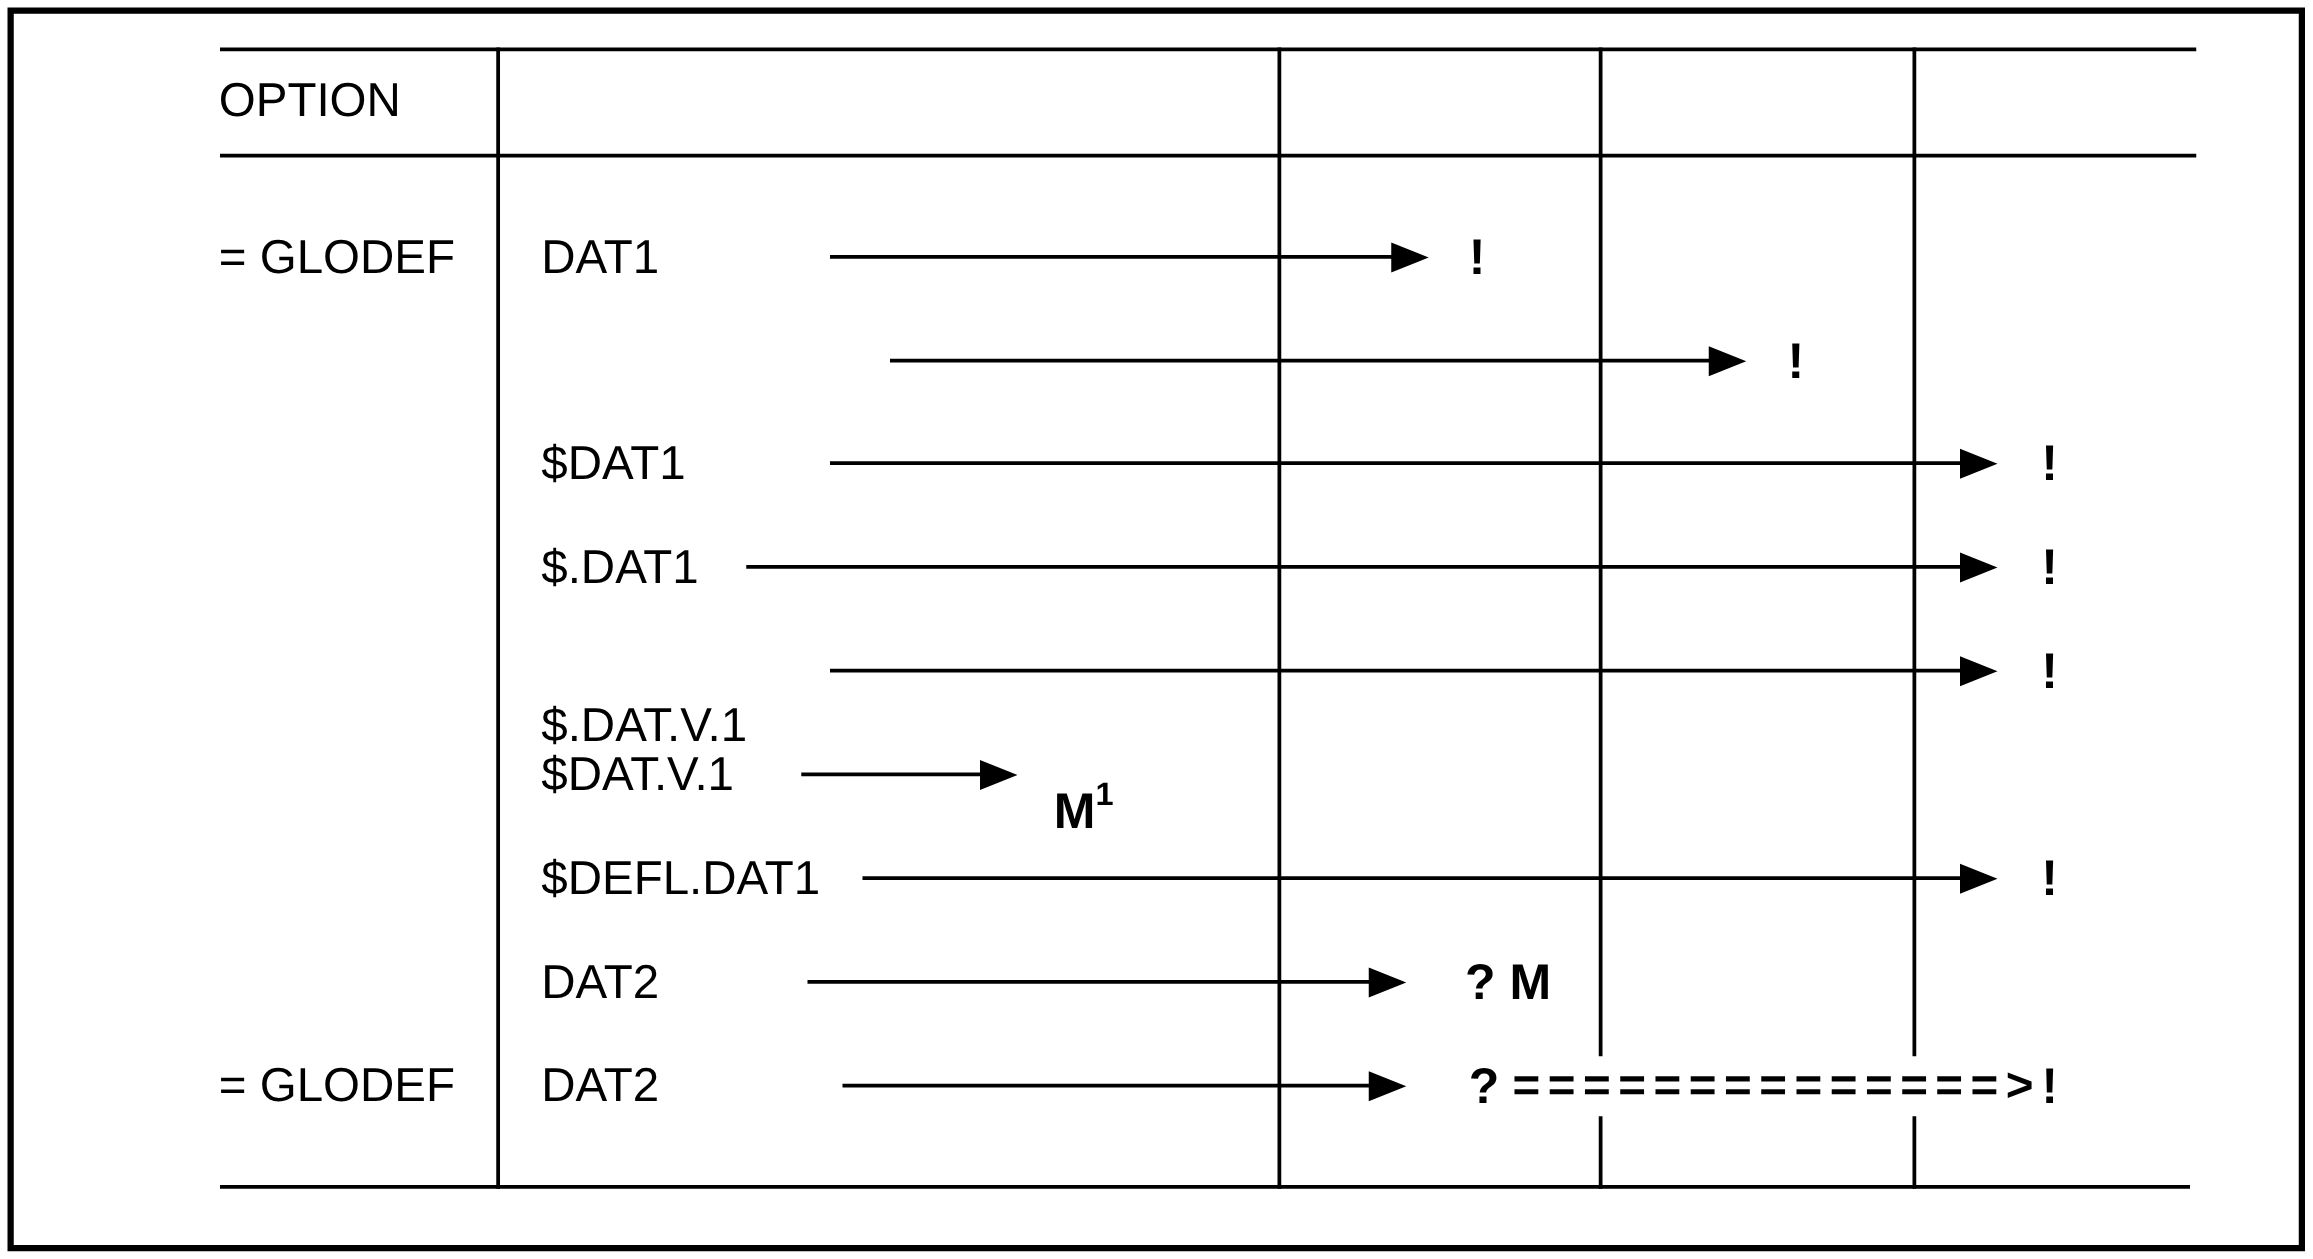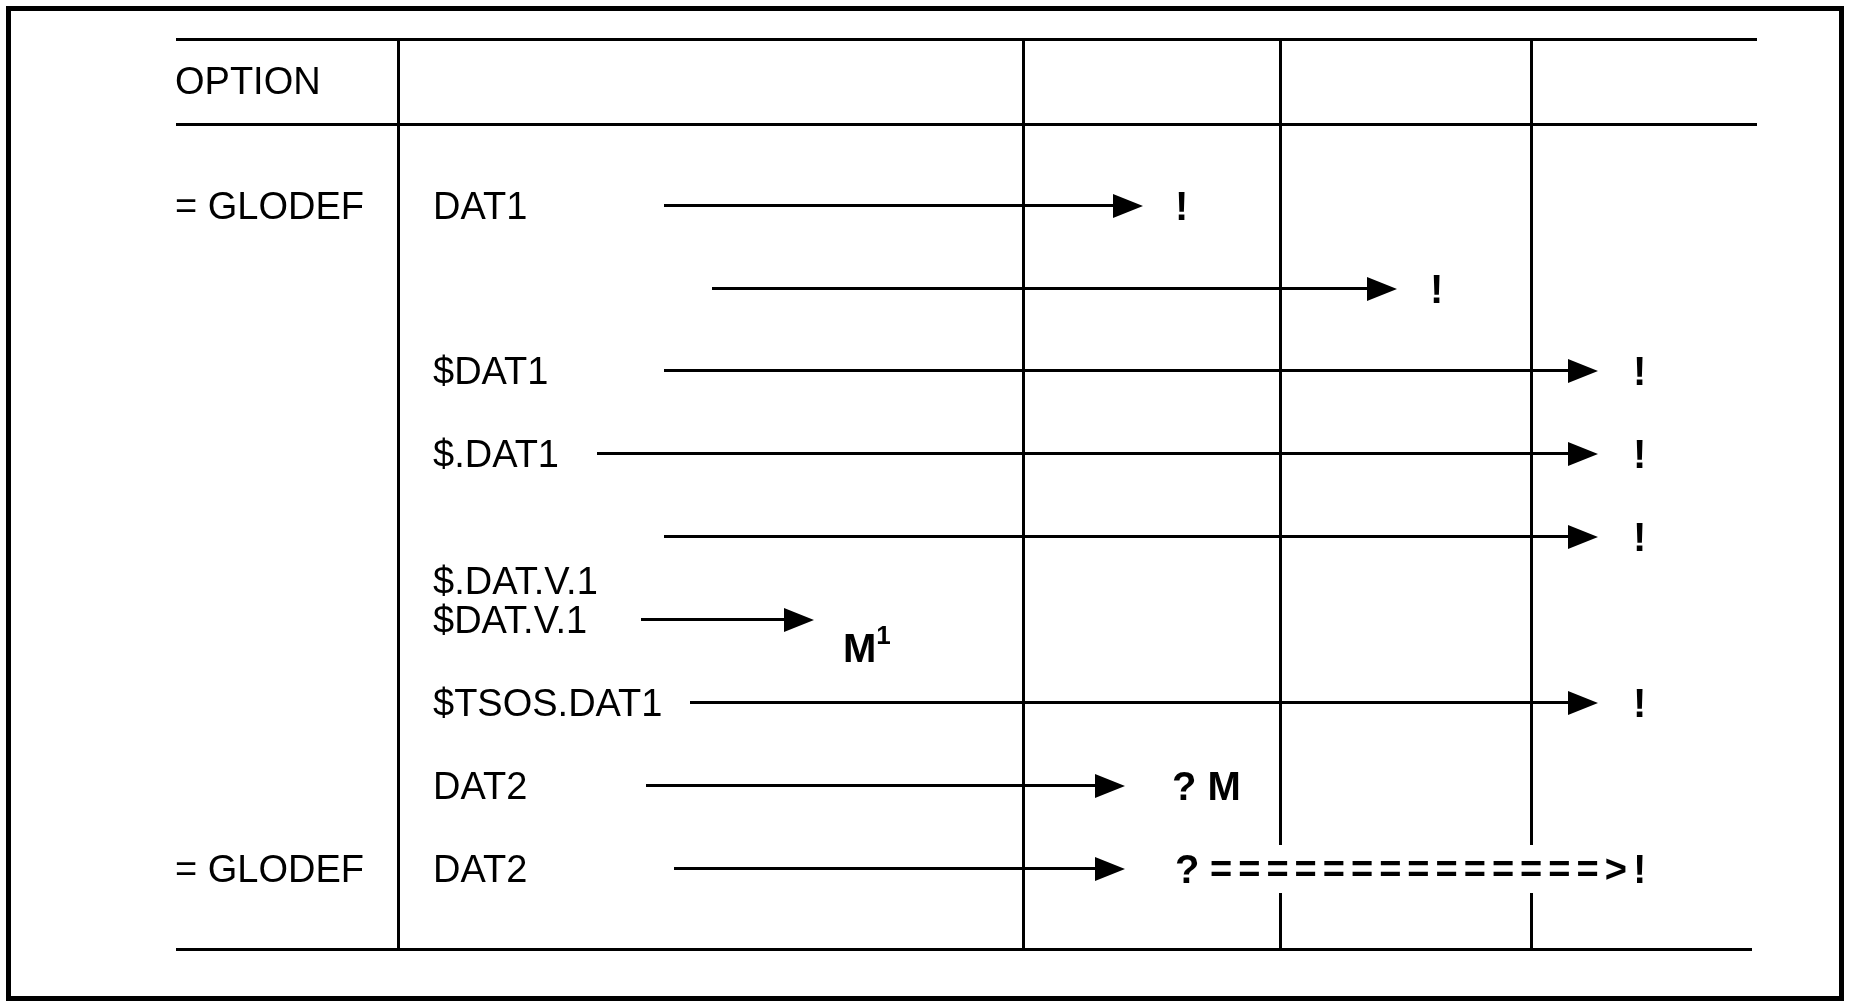--- a/index.html
+++ b/index.html
@@ -87,21 +87,21 @@
   <span class="lbl" style="left:433px; top:517px;margin-top:44px;">$.DAT.V.1</span>
   <div class="arrow-line" style="left:664px; top:535px; width:908px;"></div>
   <div class="arrow-head" style="left:1568px; top:525px;"></div>
   <span class="res" style="left:1633px; top:517px;">!</span>
 
   <span class="lbl" style="left:433px; top:600px;">$DAT.V.1</span>
   <div class="arrow-line" style="left:641px; top:618px; width:147px;"></div>
   <div class="arrow-head" style="left:784px; top:608px;"></div>
   <span class="res" style="left:843px; top:600px;margin-top:19px;"><span>M</span><sup>1</sup></span>
 
-  <span class="lbl" style="left:433px; top:683px;">$TSOS.DAT1</span>
+  <span class="lbl" style="left:433px; top:683px;">$DEFL.DAT1</span>
   <div class="arrow-line" style="left:690px; top:701px; width:882px;"></div>
   <div class="arrow-head" style="left:1568px; top:691px;"></div>
   <span class="res" style="left:1633px; top:683px;">!</span>
 
   <span class="lbl" style="left:433px; top:766px;">DAT2</span>
   <div class="arrow-line" style="left:646px; top:784px; width:453px;"></div>
   <div class="arrow-head" style="left:1095px; top:774px;"></div>
   <span class="res" style="left:1172px; top:766px;">? M</span>
 
   <span class="lbl" style="left:175px; top:849px;">= GLODEF</span>

